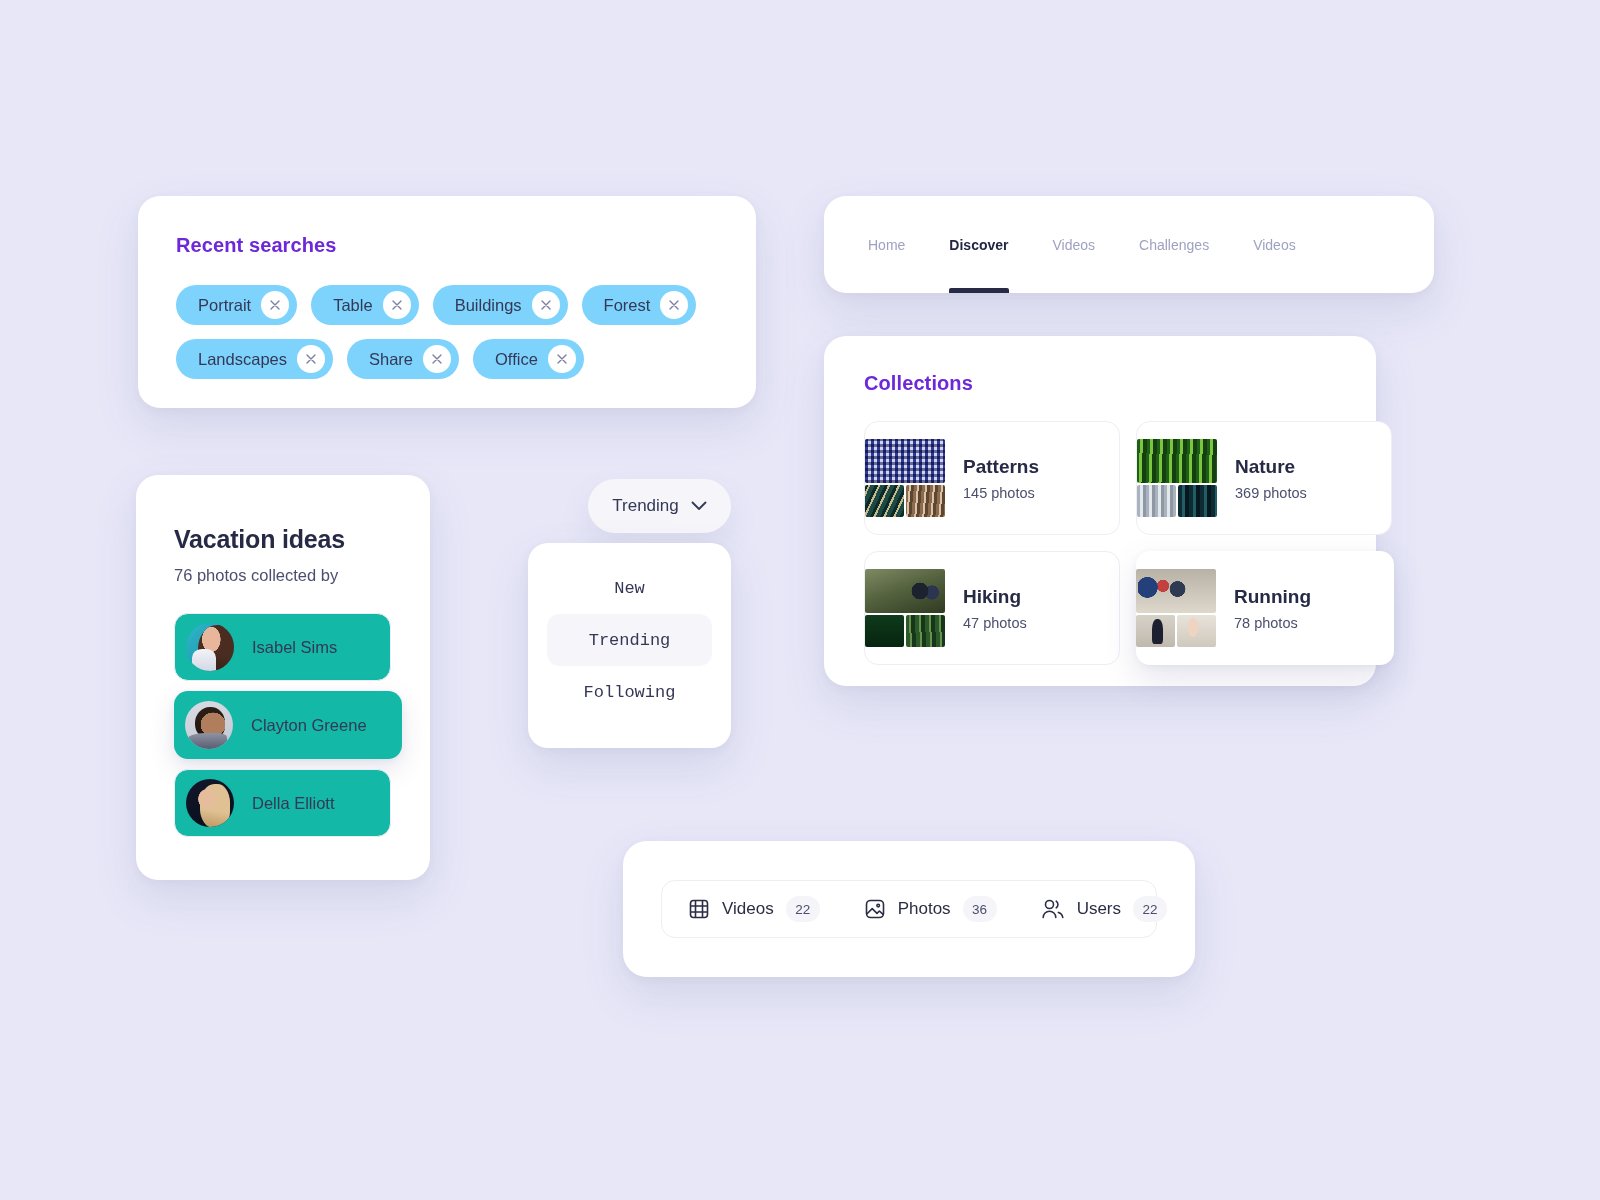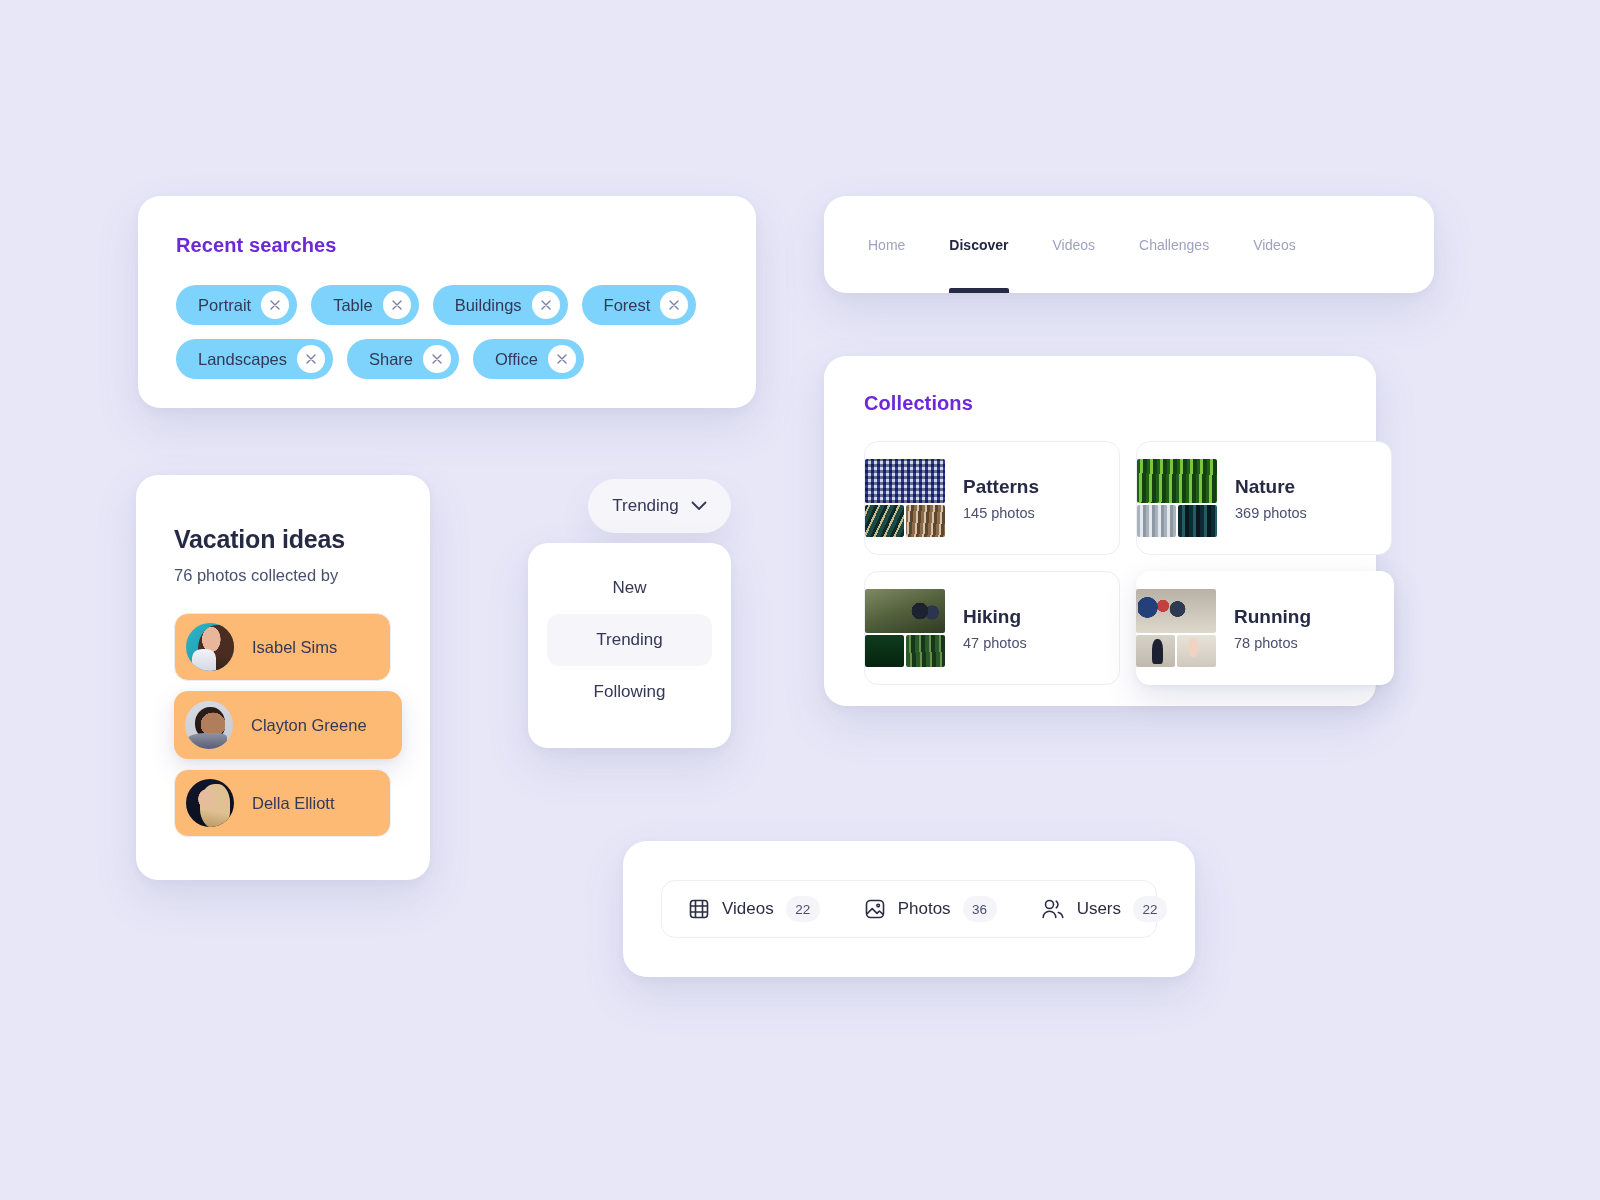--- a/index.html
+++ b/index.html
@@ -43,21 +43,21 @@
   .chip-close svg { display: block; }
 
   
   #vacation-card { left: 136px; top: 475px; width: 294px; height: 405px; padding: 50px 30px 0 38px; }
   .vac-title { font-size: 25px; font-weight: bold; color: #262a45; letter-spacing: -.2px; }
   .vac-sub { font-size: 16.5px; color: #4a4f6e; margin-top: 12px; }
   .people { margin-top: 28px; display: flex; flex-direction: column; gap: 10px; }
   .person {
     display: flex; align-items: center; gap: 18px;
     border-radius: 14px; height: 68px; padding-left: 11px;
-    width: 217px; background: #fdba74;
+    width: 217px; background: #14b8a6;
     border: 1px solid #ececf4;
   }
   .person.elevated {
     border: none;
     box-shadow: 0 10px 24px rgba(96, 96, 150, 0.16), 0 2px 6px rgba(96,96,150,.07);
     width: 228px;
   }
   .person-name { font-size: 16.5px; color: #343856; white-space: nowrap; }
   .avatar { width: 48px; height: 48px; border-radius: 50%; flex: none; overflow: hidden; position: relative; }
 
@@ -90,36 +90,36 @@
   #sort-trigger {
     position: absolute; left: 588px; top: 479px; width: 143px; height: 54px;
     background: #f5f5fa; border-radius: 28px;
     display: flex; align-items: center; justify-content: center; gap: 12px;
     box-shadow: 0 14px 30px rgba(96, 96, 150, 0.10);
   }
   #sort-trigger .lbl { font-size: 17px; color: #343856; }
   #sort-menu { left: 528px; top: 543px; width: 203px; height: 205px; padding: 19px 19px; border-radius: 20px; }
   .menu-item {
     height: 52px; border-radius: 13px; display: flex; align-items: center; justify-content: center;
-    font-size: 17px; color: #343856;
+    font-size: 17px; color: #343856; font-family: Liberation Mono, monospace;
   }
   .menu-item.selected { background: #f5f5fa; }
 
   
   #nav-card { left: 824px; top: 196px; width: 610px; height: 97px; overflow: hidden; }
   .tabs { display: flex; align-items: center; height: 100%; padding-left: 44px; gap: 44px; }
   .tab { font-size: 14px; color: #9ea2c0; position: relative; height: 100%; display: flex; align-items: center; justify-content: flex-end; }
   .tab.active { color: #232743; font-weight: bold; }
   .tab.active::after {
     content: ""; position: absolute; left: 0; right: 0; bottom: 0; height: 5px;
     background: #262a45; border-radius: 2px 2px 0 0;
   }
 
   
-  #collections-card { left: 824px; top: 356px; width: 552px; height: 350px; padding: 36px 30px 0 40px; }
+  #collections-card { left: 824px; top: 336px; width: 552px; height: 350px; padding: 36px 30px 0 40px; }
   .coll-grid { margin-top: 26px; display: grid; grid-template-columns: 256px 256px; gap: 16px; }
   .coll-item {
     display: flex; align-items: center; gap: 18px;
     height: 114px; border-radius: 14px; 
     background: #ffffff; border: 1px solid #ededf4;
   }
   .coll-item.elevated {
     border: none;
     box-shadow: 0 14px 32px rgba(96,96,150,.16), 0 2px 6px rgba(96,96,150,.07);
     width: 258px;

